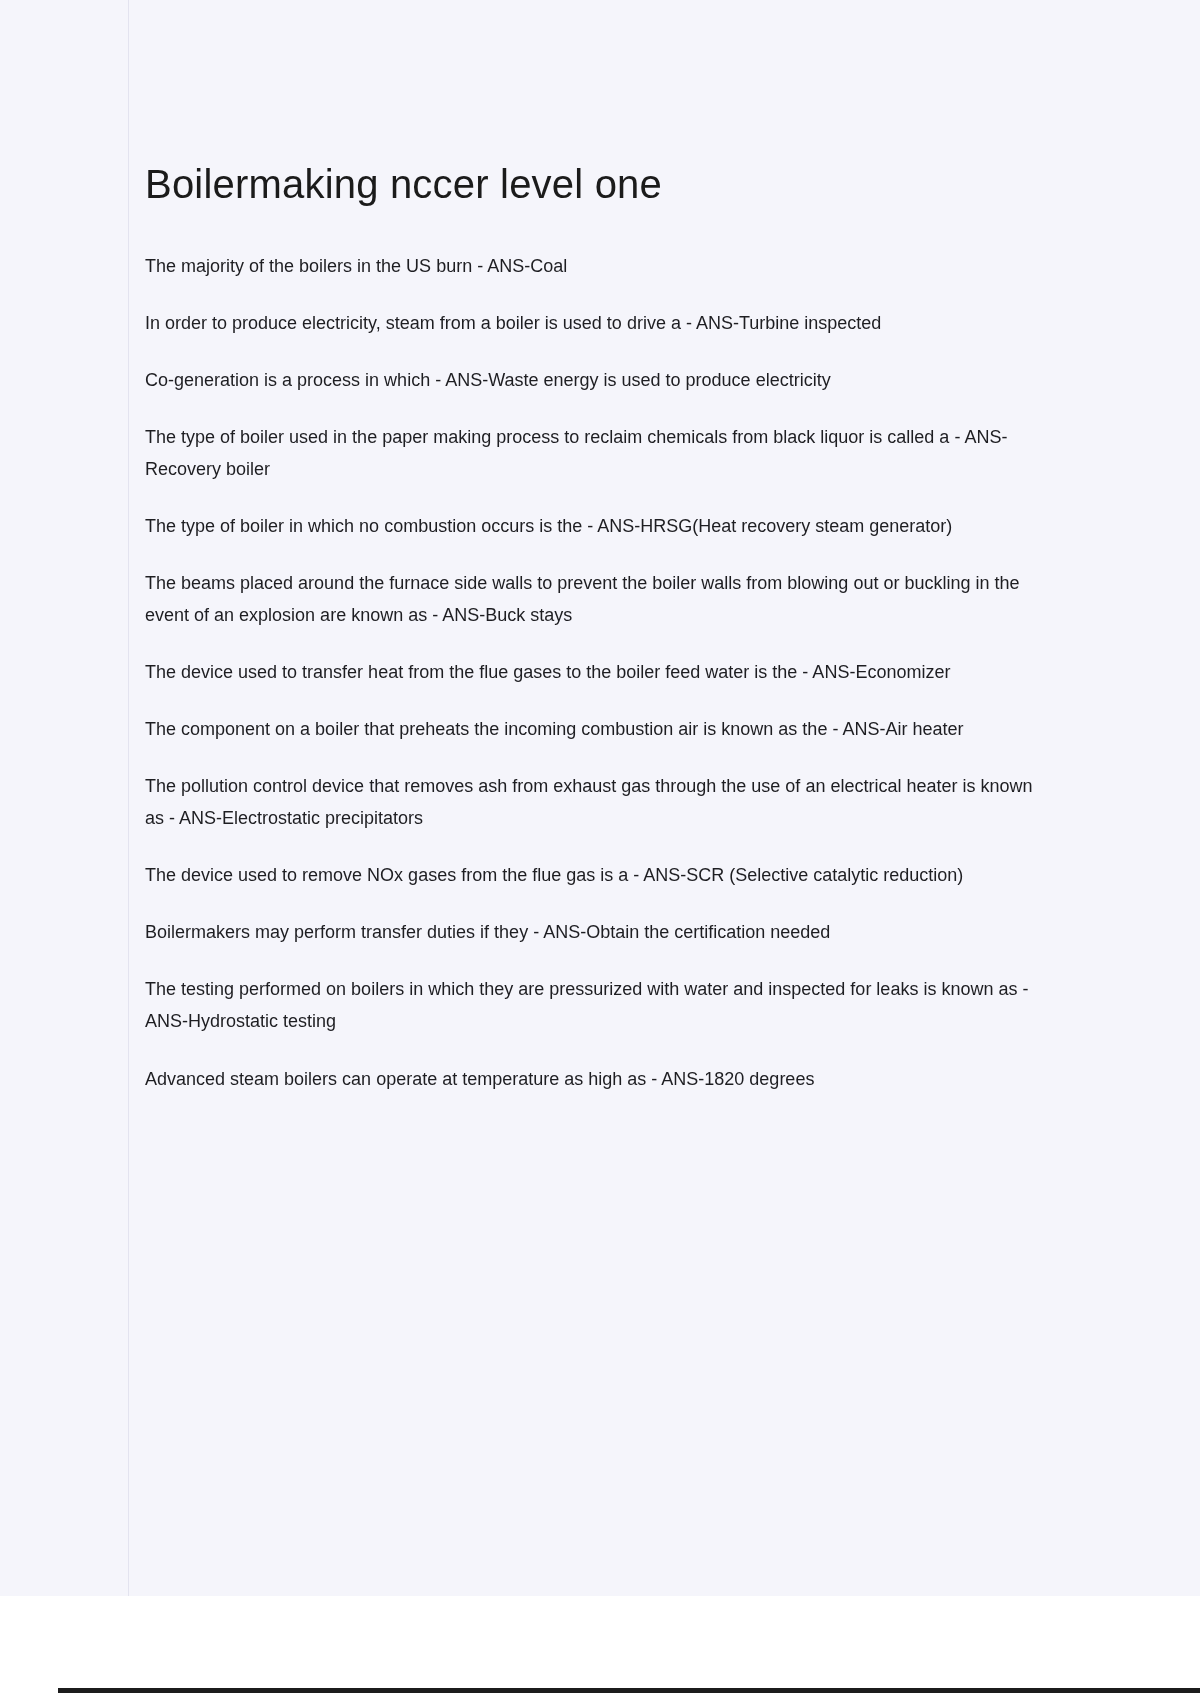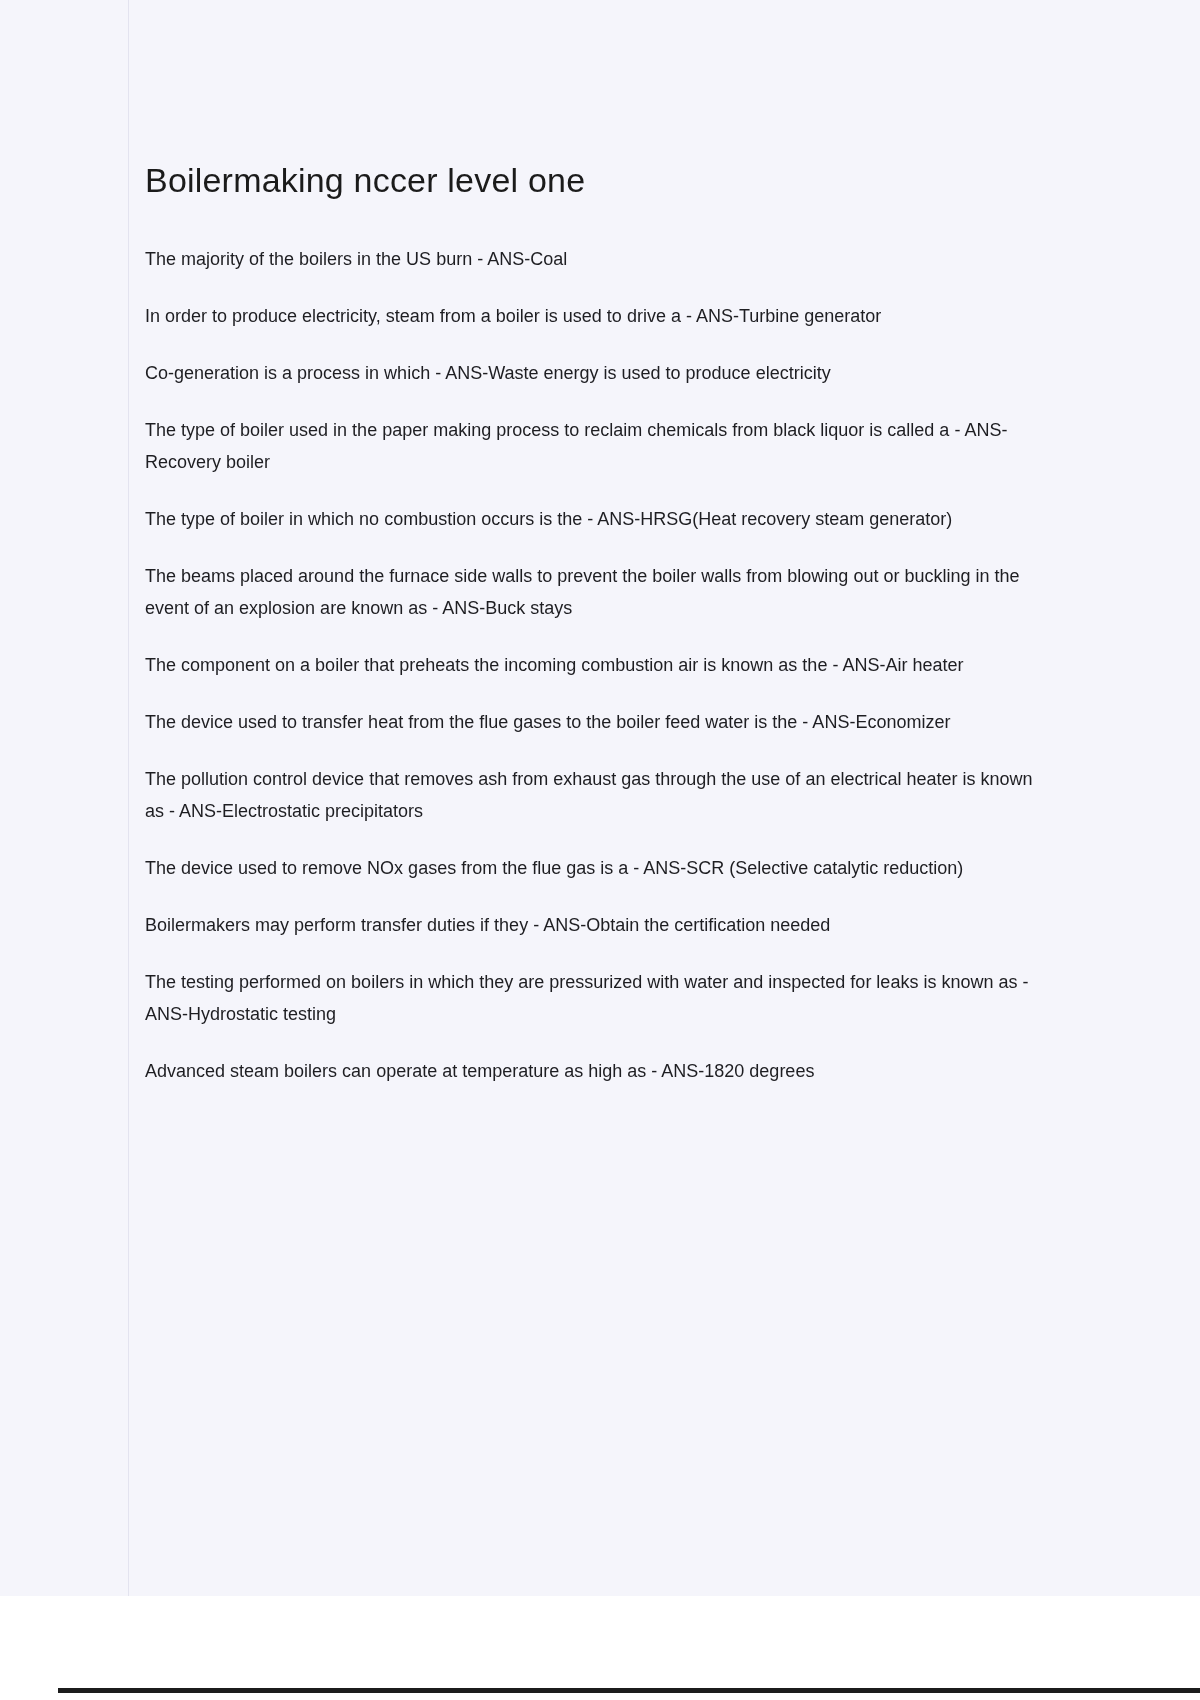--- a/index.html
+++ b/index.html
@@ -30,21 +30,21 @@
     height: 1596px;
     background: #e3e3ef;
   }
   .content {
     position: absolute;
     left: 145px;
     top: 160px;
     width: 930px;
   }
   .doc-title {
-    font-size: 34px;
+    font-size: 40px;
     font-weight: normal;
     color: #1b1b1b;
     margin: 0 0 42px 0;
     letter-spacing: 0.2px;
     line-height: 1.2;
   }
   .qa-line {
     font-size: 18px;
     line-height: 1.78;
     color: #1e1e22;
@@ -73,27 +73,27 @@
 </style>
 </head>
 <body>
 
 <div class="page">
   <div class="left-rule"></div>
   <div class="content">
     <h1 class="doc-title">Boilermaking nccer level one</h1>
 
     <p class="qa-line">The majority of the boilers in the US burn - ANS-Coal</p>
-    <p class="qa-line">In order to produce electricity, steam from a boiler is used to drive a - ANS-Turbine generator</p>
+    <p class="qa-line">In order to produce electricity, steam from a boiler is used to drive a - ANS-Turbine inspected</p>
     <p class="qa-line">Co-generation is a process in which - ANS-Waste energy is used to produce electricity</p>
     <p class="qa-line">The type of boiler used in the paper making process to reclaim chemicals from black liquor is called a - ANS-Recovery boiler</p>
     <p class="qa-line">The type of boiler in which no combustion occurs is the - ANS-HRSG(Heat recovery steam generator)</p>
     <p class="qa-line">The beams placed around the furnace side walls to prevent the boiler walls from blowing out or buckling in the event of an explosion are known as - ANS-Buck stays</p>
+    <p class="qa-line">The device used to transfer heat from the flue gases to the boiler feed water is the - ANS-Economizer</p>
     <p class="qa-line">The component on a boiler that preheats the incoming combustion air is known as the - ANS-Air heater</p>
-    <p class="qa-line">The device used to transfer heat from the flue gases to the boiler feed water is the - ANS-Economizer</p>
     <p class="qa-line">The pollution control device that removes ash from exhaust gas through the use of an electrical heater is known as - ANS-Electrostatic precipitators</p>
     <p class="qa-line">The device used to remove NOx gases from the flue gas is a - ANS-SCR (Selective catalytic reduction)</p>
     <p class="qa-line">Boilermakers may perform transfer duties if they - ANS-Obtain the certification needed</p>
     <p class="qa-line">The testing performed on boilers in which they are pressurized with water and inspected for leaks is known as - ANS-Hydrostatic testing</p>
     <p class="qa-line">Advanced steam boilers can operate at temperature as high as - ANS-1820 degrees</p>
   </div>
 </div>
 
 <div class="bottom-white"></div>
 <div class="bottom-bar"></div>

